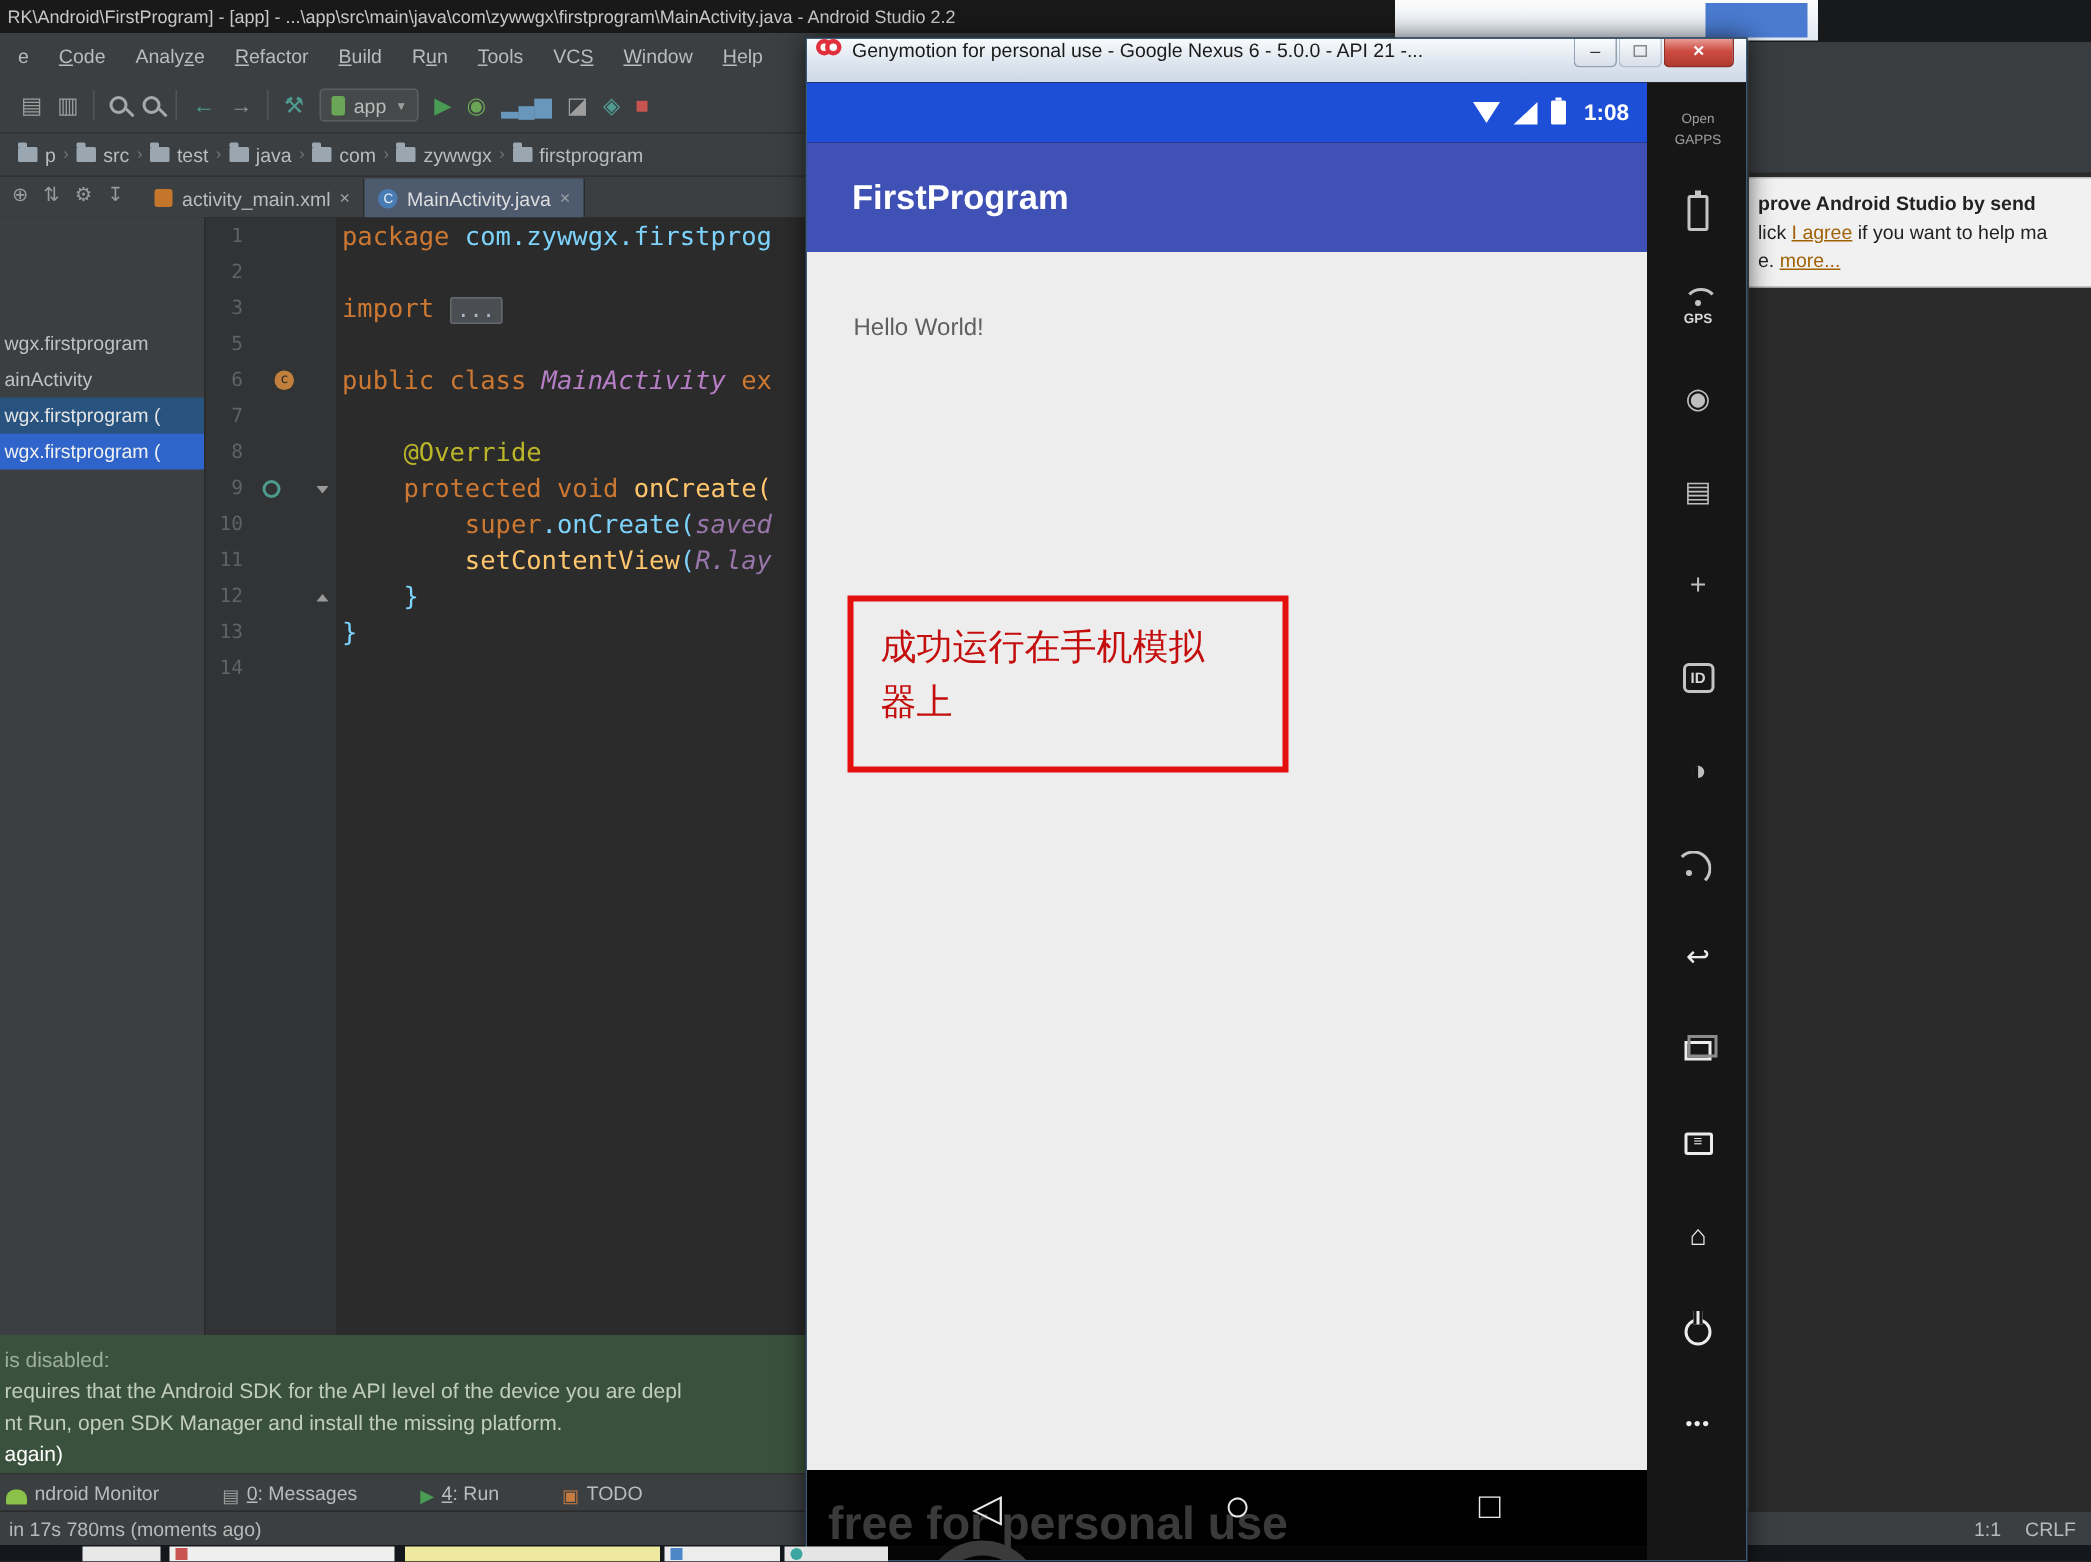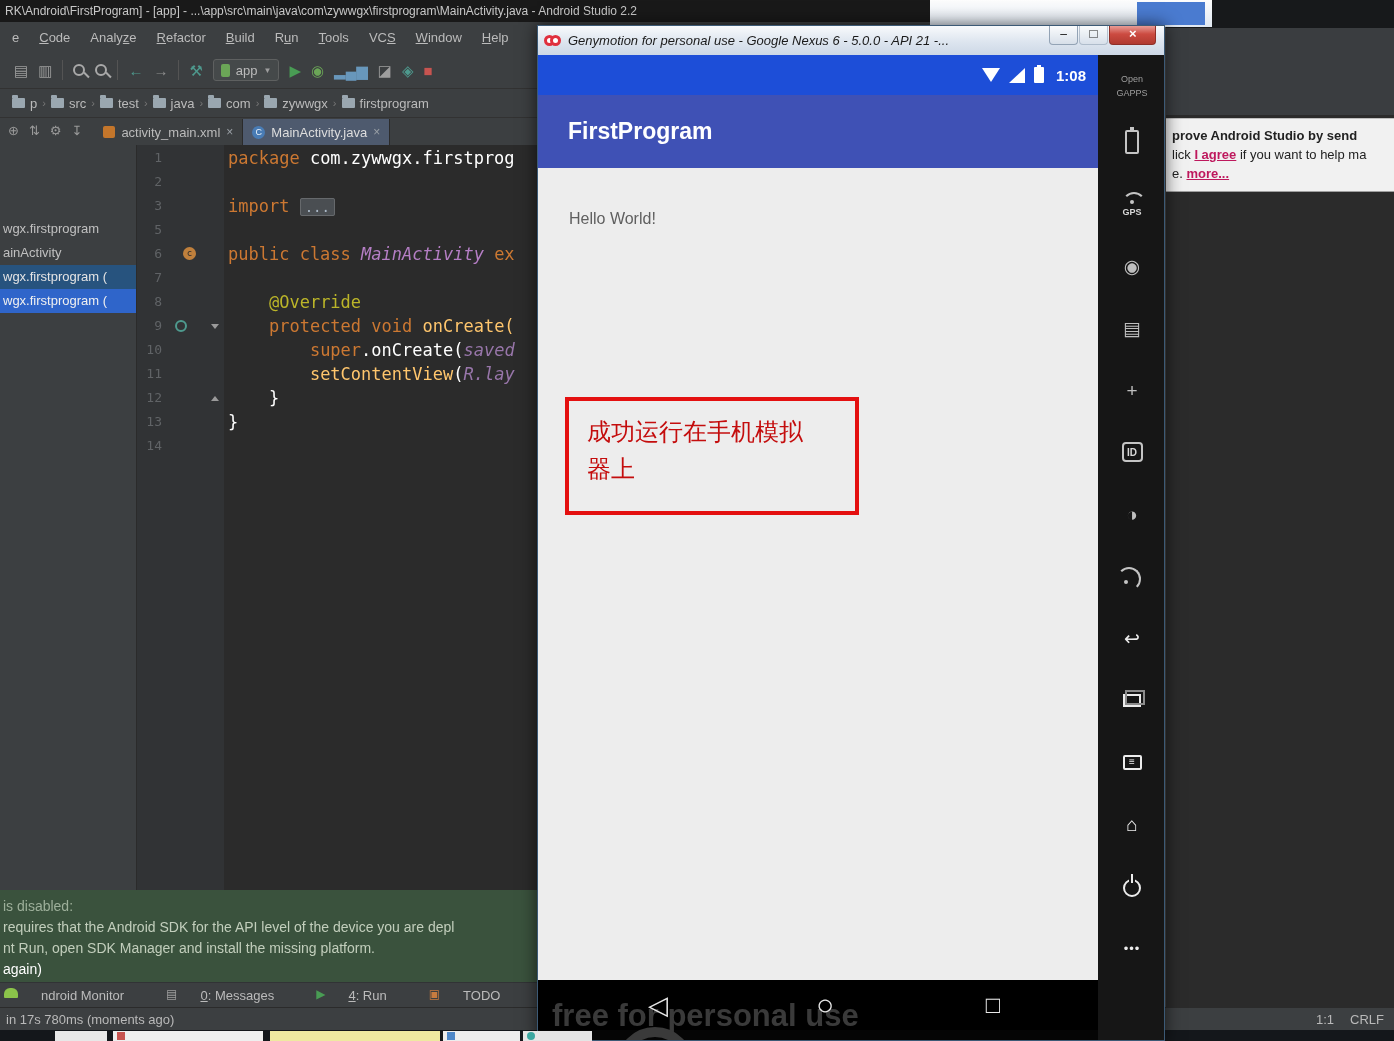--- a/index.html
+++ b/index.html
@@ -44,41 +44,41 @@
 .proj-row.sel1{background:#27537E;color:#E4E4E4;}
 .proj-row.sel2{background:#2F65CA;color:#F0F0F0;}
 .as-editor{position:relative;position:absolute;left:137px;top:145px;width:400px;height:745px;background:#2B2B2B;
   font-family:"DejaVu Sans Mono",monospace;padding-top:1px;overflow:hidden;}
 .as-editor::before{content:"";position:absolute;left:0;top:0;width:87px;height:745px;background:#313335;}
 .code-line{display:flex;height:24px;line-height:24px;position:relative;}
 .lnum{width:30px;text-align:right;color:#606366;font-size:13px;flex:none;padding-right:5px;}
 .gict{width:57px;flex:none;position:relative;}
 .ctext{white-space:pre;font-size:17px;flex:none;padding-left:4px;}
 .tok-kw{color:#CC7832;}
-.tok-pl{color:#ffffff;}
+.tok-pl{color:#7dd3fc;}
 .tok-cls{color:#B57EC5;font-style:italic;}
 .tok-anno{color:#BBB529;}
 .tok-mth{color:#FFC66D;}
 .tok-fld{color:#9876AA;font-style:italic;}
 .tok-fold{background:#4A4E52;border:1px solid #66696C;color:#A9B7C6;border-radius:2px;padding:0 4px;font-size:14px;}
 .g-class{position:absolute;left:16px;top:5px;width:13px;height:13px;border-radius:50%;background:#C0803C;
   color:#2B2B2B;font-size:9px;line-height:13px;text-align:center;}
 .g-override{position:absolute;left:8px;top:6px;width:12px;height:12px;border-radius:50%;border:2px solid #4E9A8E;}
 .g-fold-down{position:absolute;right:5px;top:10px;width:0;height:0;border-left:4px solid transparent;
   border-right:4px solid transparent;border-top:5px solid #9A9A9A;}
 .g-fold-up{position:absolute;right:5px;top:10px;width:0;height:0;border-left:4px solid transparent;
   border-right:4px solid transparent;border-bottom:5px solid #9A9A9A;}
 .as-run{position:absolute;left:0;top:890px;width:537px;height:92px;background:#3A523D;color:#C2CEBC;
   font-size:14px;padding:6px 0 0 3px;overflow:hidden;}
 .run-line{height:21px;line-height:21px;white-space:nowrap;}
 .run-line:first-child{color:#9DAF9A;}
 .run-link{color:#ffffff;cursor:pointer;}
 .as-toolwin{position:absolute;left:0;top:982px;width:537px;height:25px;background:#3C3F41;border-top:1px solid #313335;
   display:flex;align-items:center;padding-left:4px;}
-.tw-item{display:flex;align-items:flex-start;gap:23px;font-size:13px;color:#BBBBBB;margin-right:42px;white-space:nowrap;}
+.tw-item{display:flex;align-items:flex-end;gap:5px;font-size:13px;color:#BBBBBB;margin-right:42px;white-space:nowrap;}
 .android-icon{width:14px;height:10px;background:#8BC34A;border-radius:6px 6px 1px 1px;display:inline-block;}
 .tw-glyph{font-size:12px;line-height:1;}
 .as-status{position:absolute;left:0;top:1007px;width:1394px;height:23px;background:#3C3F41;border-top:1px solid #2B2B2B;
   display:flex;align-items:center;font-size:13px;color:#B9B9B9;padding:0 10px 0 6px;}
 .flex1{flex:1;}
 .st-pos{margin-right:16px;}
 .bottom-strip{position:absolute;left:0;top:1030px;width:1394px;height:11px;background:#14171B;z-index:1;}
 .thumb{position:absolute;top:1px;height:10px;z-index:30;}
 .t1{left:55px;width:52px;background:#E8E8E8;}
 .t2{left:113px;width:150px;background:#EFEFEF;}
@@ -91,31 +91,31 @@
 .thumbs{position:absolute;left:0;top:1030px;width:1394px;height:11px;z-index:30;pointer-events:none;}
 
 
 .as-right{position:absolute;left:1165px;top:0;width:229px;height:1007px;background:#2B2B2B;border-left:1px solid #4A4A4A;}
 .as-right-top1{height:28px;background:#17191B;}
 .as-right-top2{height:87px;background:#3A3D40;}
 .balloon{position:absolute;left:0;top:118px;width:229px;height:74px;background:#F1F1F1;
   border-top:1px solid #BFBFBF;border-bottom:1px solid #9F9F9F;color:#222;font-size:13px;padding:7px 0 0 6px;}
 .balloon .bl{height:19px;line-height:19px;white-space:nowrap;overflow:hidden;}
 .bl1{font-weight:bold;}
-.balloon a{color:#be185d;text-decoration:underline;cursor:pointer;font-weight:bold;}
+.balloon a{color:#a16207;text-decoration:underline;cursor:pointer;}
 
 
 .top-frag{position:absolute;left:930px;top:0;width:282px;height:27px;background:linear-gradient(#FDFDFD,#E0E8F2);z-index:5;}
 .top-frag-blue{position:absolute;left:207px;top:2px;width:68px;height:23px;background:#4A7BD0;}
 
 
 .gm{position:absolute;left:537px;top:25px;width:628px;height:1016px;z-index:20;background:#050505;
   border:1px solid #3C5A76;box-shadow:0 0 16px rgba(0,0,0,0.65);overflow:hidden;}
-.gm-title{height:29px;background:linear-gradient(#F8FAFC,#DDE5EF 55%,#CDD8E6);display:flex;align-items:center;
-  padding-left:6px;font-size:13px;color:#1A1A1A;font-style:italic;}
+.gm-title{height:29px;background:linear-gradient(#F8FAFC,#DDE5EF 55%,#CDD8E6);display:flex;align-items:flex-start;
+  padding-left:6px;font-size:13px;color:#1A1A1A;}
 .gm-logo{display:flex;margin-right:7px;}
 .gm-logo i{width:11px;height:11px;border:3px solid #E0303E;border-radius:50%;background:#FFF;display:block;}
 .gm-logo i+i{margin-left:-5px;}
 .gm-title-text{white-space:nowrap;overflow:hidden;flex:1;}
 .gm-btns{display:flex;align-items:flex-start;height:29px;padding-right:8px;gap:1px;}
 .gm-btn{width:29px;height:19px;background:linear-gradient(#FBFCFD,#D7DFE9);border:1px solid #93A3B5;border-top:none;
   border-radius:0 0 4px 4px;font-size:12px;color:#333;text-align:center;line-height:16px;cursor:pointer;}
 .gm-btn.dis{opacity:.6;}
 .gm-max-glyph{display:inline-block;width:9px;height:8px;border:1px solid #444;margin-top:4px;}
 .gm-btn.close{width:47px;background:linear-gradient(#E89C95,#CC4B41 45%,#B03A30);border-color:#8E2F28;

